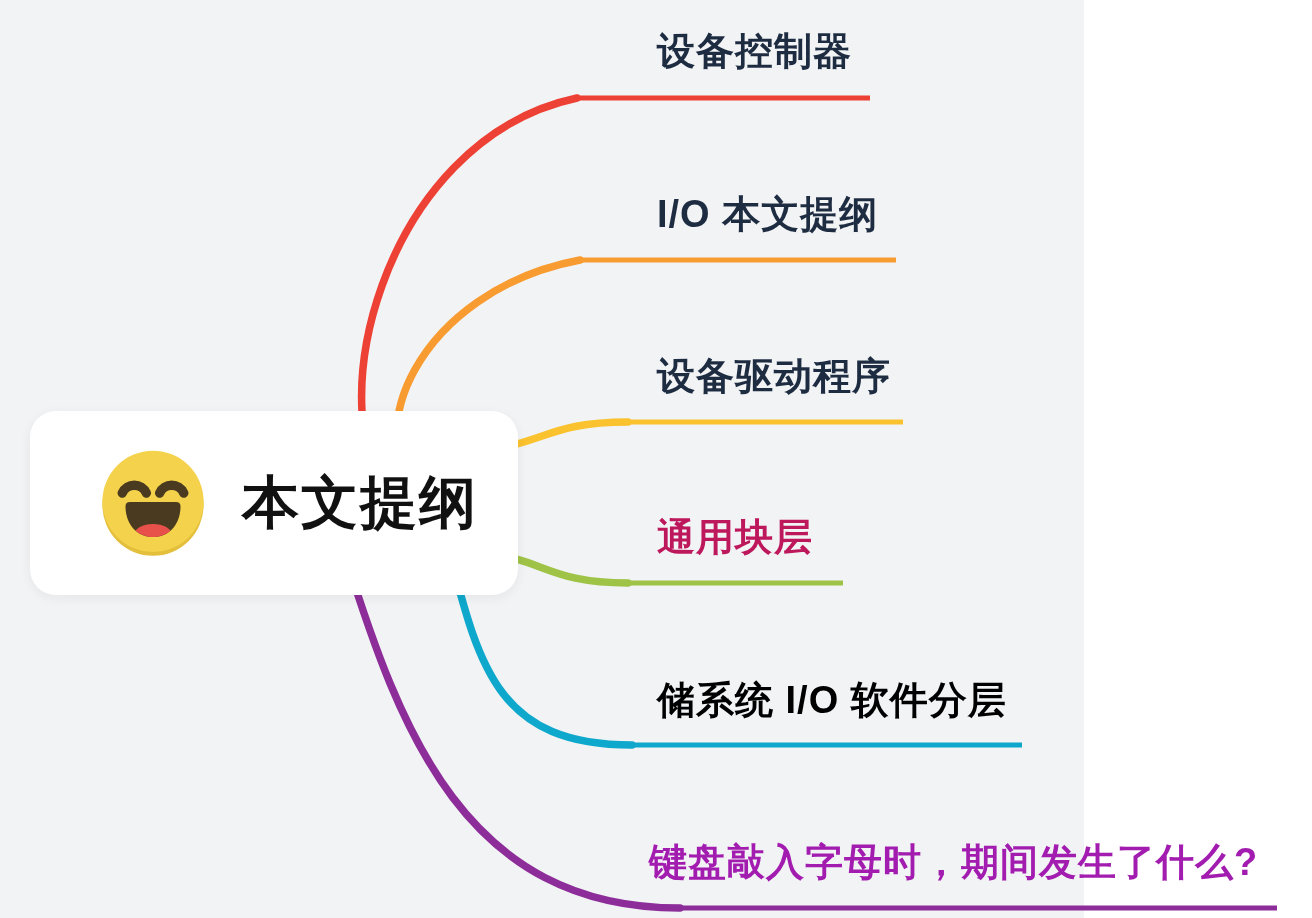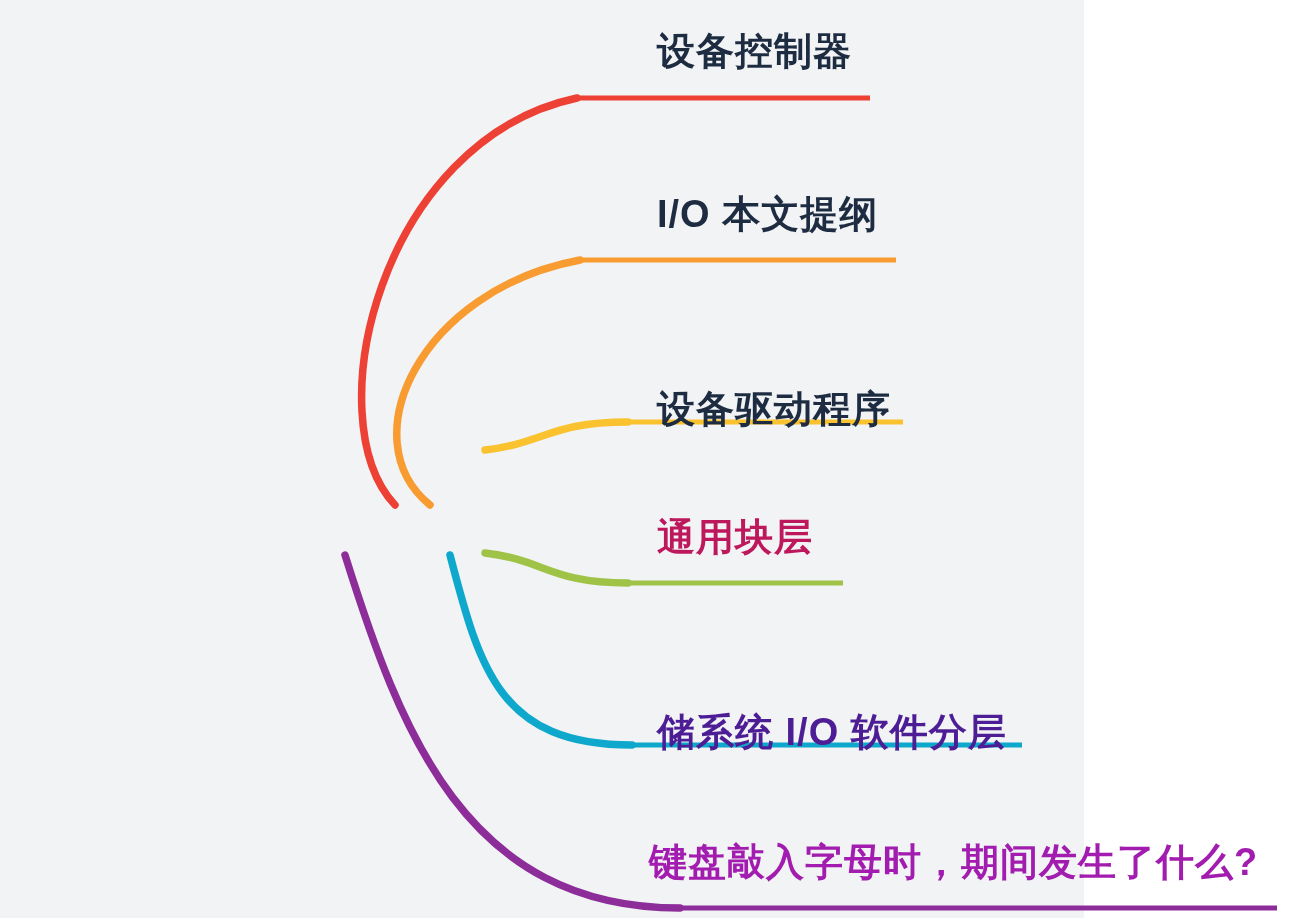--- a/index.html
+++ b/index.html
@@ -81,20 +81,34 @@
       </g>
       <g>
         <path d="M345,555 C400,730 465,908 680,908" fill="none" stroke="#8d2d99" stroke-width="7.5" stroke-linecap="round"></path>
         <path d="M680,908 L1277,908" fill="none" stroke="#8d2d99" stroke-width="5" stroke-linecap="butt"></path>
       </g>
     </svg>
 
   <div id="labels-layer">
       <div class="branch-label" style="left: 657px; top: 29px; color: rgb(30, 44, 66);">设备控制器</div>
       <div class="branch-label" style="left: 657px; top: 192px; color: rgb(30, 44, 66);">I/O 本文提纲</div>
-      <div class="branch-label" style="left: 657px; top: 354px; color: rgb(30, 44, 66); margin-top: 33px;">设备驱动程序</div>
+      <div class="branch-label" style="left: 657px; top: 354px; color: rgb(30, 44, 66);">设备驱动程序</div>
       <div class="branch-label" style="left: 657px; top: 515px; color: #be185d;">通用块层</div>
-      <div class="branch-label" style="left: 657px; top: 710px; color: #4c1d95;">储系统 I/O 软件分层</div>
+      <div class="branch-label" style="left: 657px; top: 678px; color: #000000;">储系统 I/O 软件分层</div>
       <div class="branch-label" style="left: 649px; top: 840px; color: #a21caf;">键盘敲入字母时，期间发生了什么?</div>
     </div>
 
+  <div class="root-node" style="background: rgb(255, 255, 255);">
+    <svg class="root-emoji" viewBox="0 0 100 100" xmlns="http://www.w3.org/2000/svg">
+      <clipPath id="mouth-clip">
+        <path d="M25,53 Q25,49 29,49 L71,49 Q75,49 75,53 C75,70 64,81 50,81 C36,81 25,70 25,53 Z"></path>
+      </clipPath>
+      <circle cx="50" cy="52" r="46" fill="#e3bf3c"></circle>
+      <circle cx="50" cy="48.5" r="46" fill="#f5d24b"></circle>
+      <path d="M22,41 C26,31.5 40,31.5 44,41" fill="none" stroke-width="8.5" stroke-linecap="round" stroke="#4a3b20"></path>
+      <path d="M56,41 C60,31.5 74,31.5 78,41" fill="none" stroke-width="8.5" stroke-linecap="round" stroke="#4a3b20"></path>
+      <path d="M25,53 Q25,49 29,49 L71,49 Q75,49 75,53 C75,70 64,81 50,81 C36,81 25,70 25,53 Z" fill="#4a3b20"></path>
+      <ellipse cx="50" cy="79" rx="17" ry="10" clip-path="url(#mouth-clip)" fill="#e8504a"></ellipse>
+    </svg>
+    <span class="root-title" style="color: rgb(17, 17, 17);">本文提纲</span>
+  </div>
 
 </div>
 
 </body></html>

